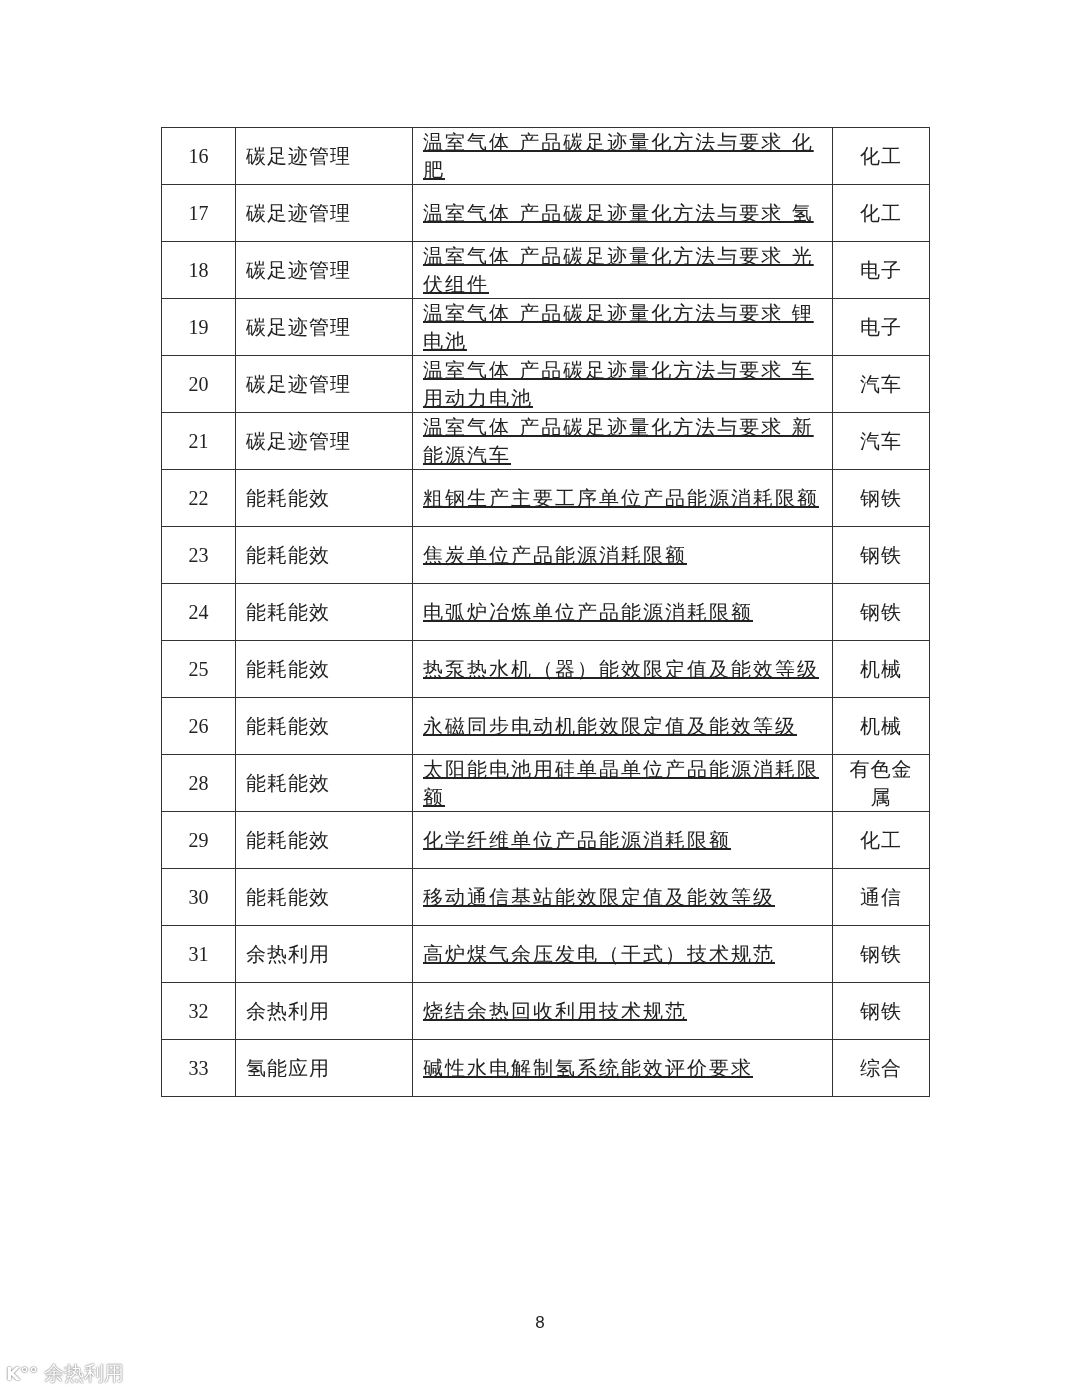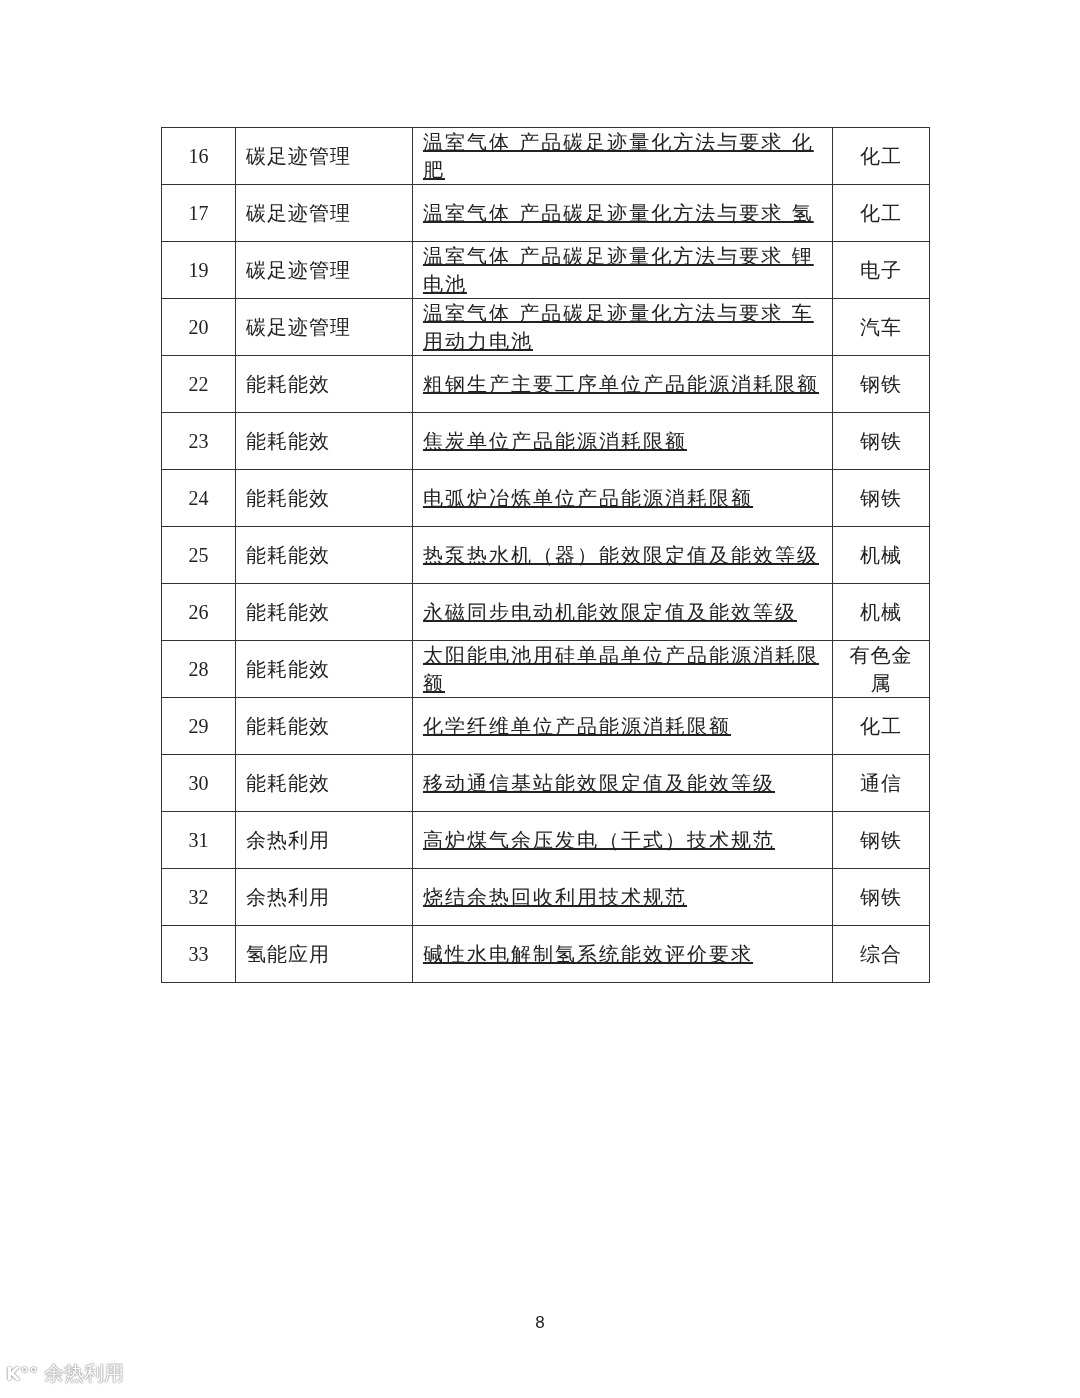--- a/index.html
+++ b/index.html
@@ -44,29 +44,41 @@
         <td class="c-name">温室气体 产品碳足迹量化方法与要求 化肥</td>
         <td class="c-ind">化工</td>
       </tr>
       <tr>
         <td class="c-no">17</td>
         <td class="c-cat">碳足迹管理</td>
         <td class="c-name">温室气体 产品碳足迹量化方法与要求 氢</td>
         <td class="c-ind">化工</td>
       </tr>
       <tr>
+        <td class="c-no">18</td>
+        <td class="c-cat">碳足迹管理</td>
+        <td class="c-name">温室气体 产品碳足迹量化方法与要求 光伏组件</td>
+        <td class="c-ind">电子</td>
+      </tr>
+      <tr>
         <td class="c-no">19</td>
         <td class="c-cat">碳足迹管理</td>
         <td class="c-name">温室气体 产品碳足迹量化方法与要求 锂电池</td>
         <td class="c-ind">电子</td>
       </tr>
       <tr>
         <td class="c-no">20</td>
         <td class="c-cat">碳足迹管理</td>
         <td class="c-name">温室气体 产品碳足迹量化方法与要求 车用动力电池</td>
+        <td class="c-ind">汽车</td>
+      </tr>
+      <tr>
+        <td class="c-no">21</td>
+        <td class="c-cat">碳足迹管理</td>
+        <td class="c-name">温室气体 产品碳足迹量化方法与要求 新能源汽车</td>
         <td class="c-ind">汽车</td>
       </tr>
       <tr>
         <td class="c-no">22</td>
         <td class="c-cat">能耗能效</td>
         <td class="c-name">粗钢生产主要工序单位产品能源消耗限额</td>
         <td class="c-ind">钢铁</td>
       </tr>
       <tr>
         <td class="c-no">23</td>

